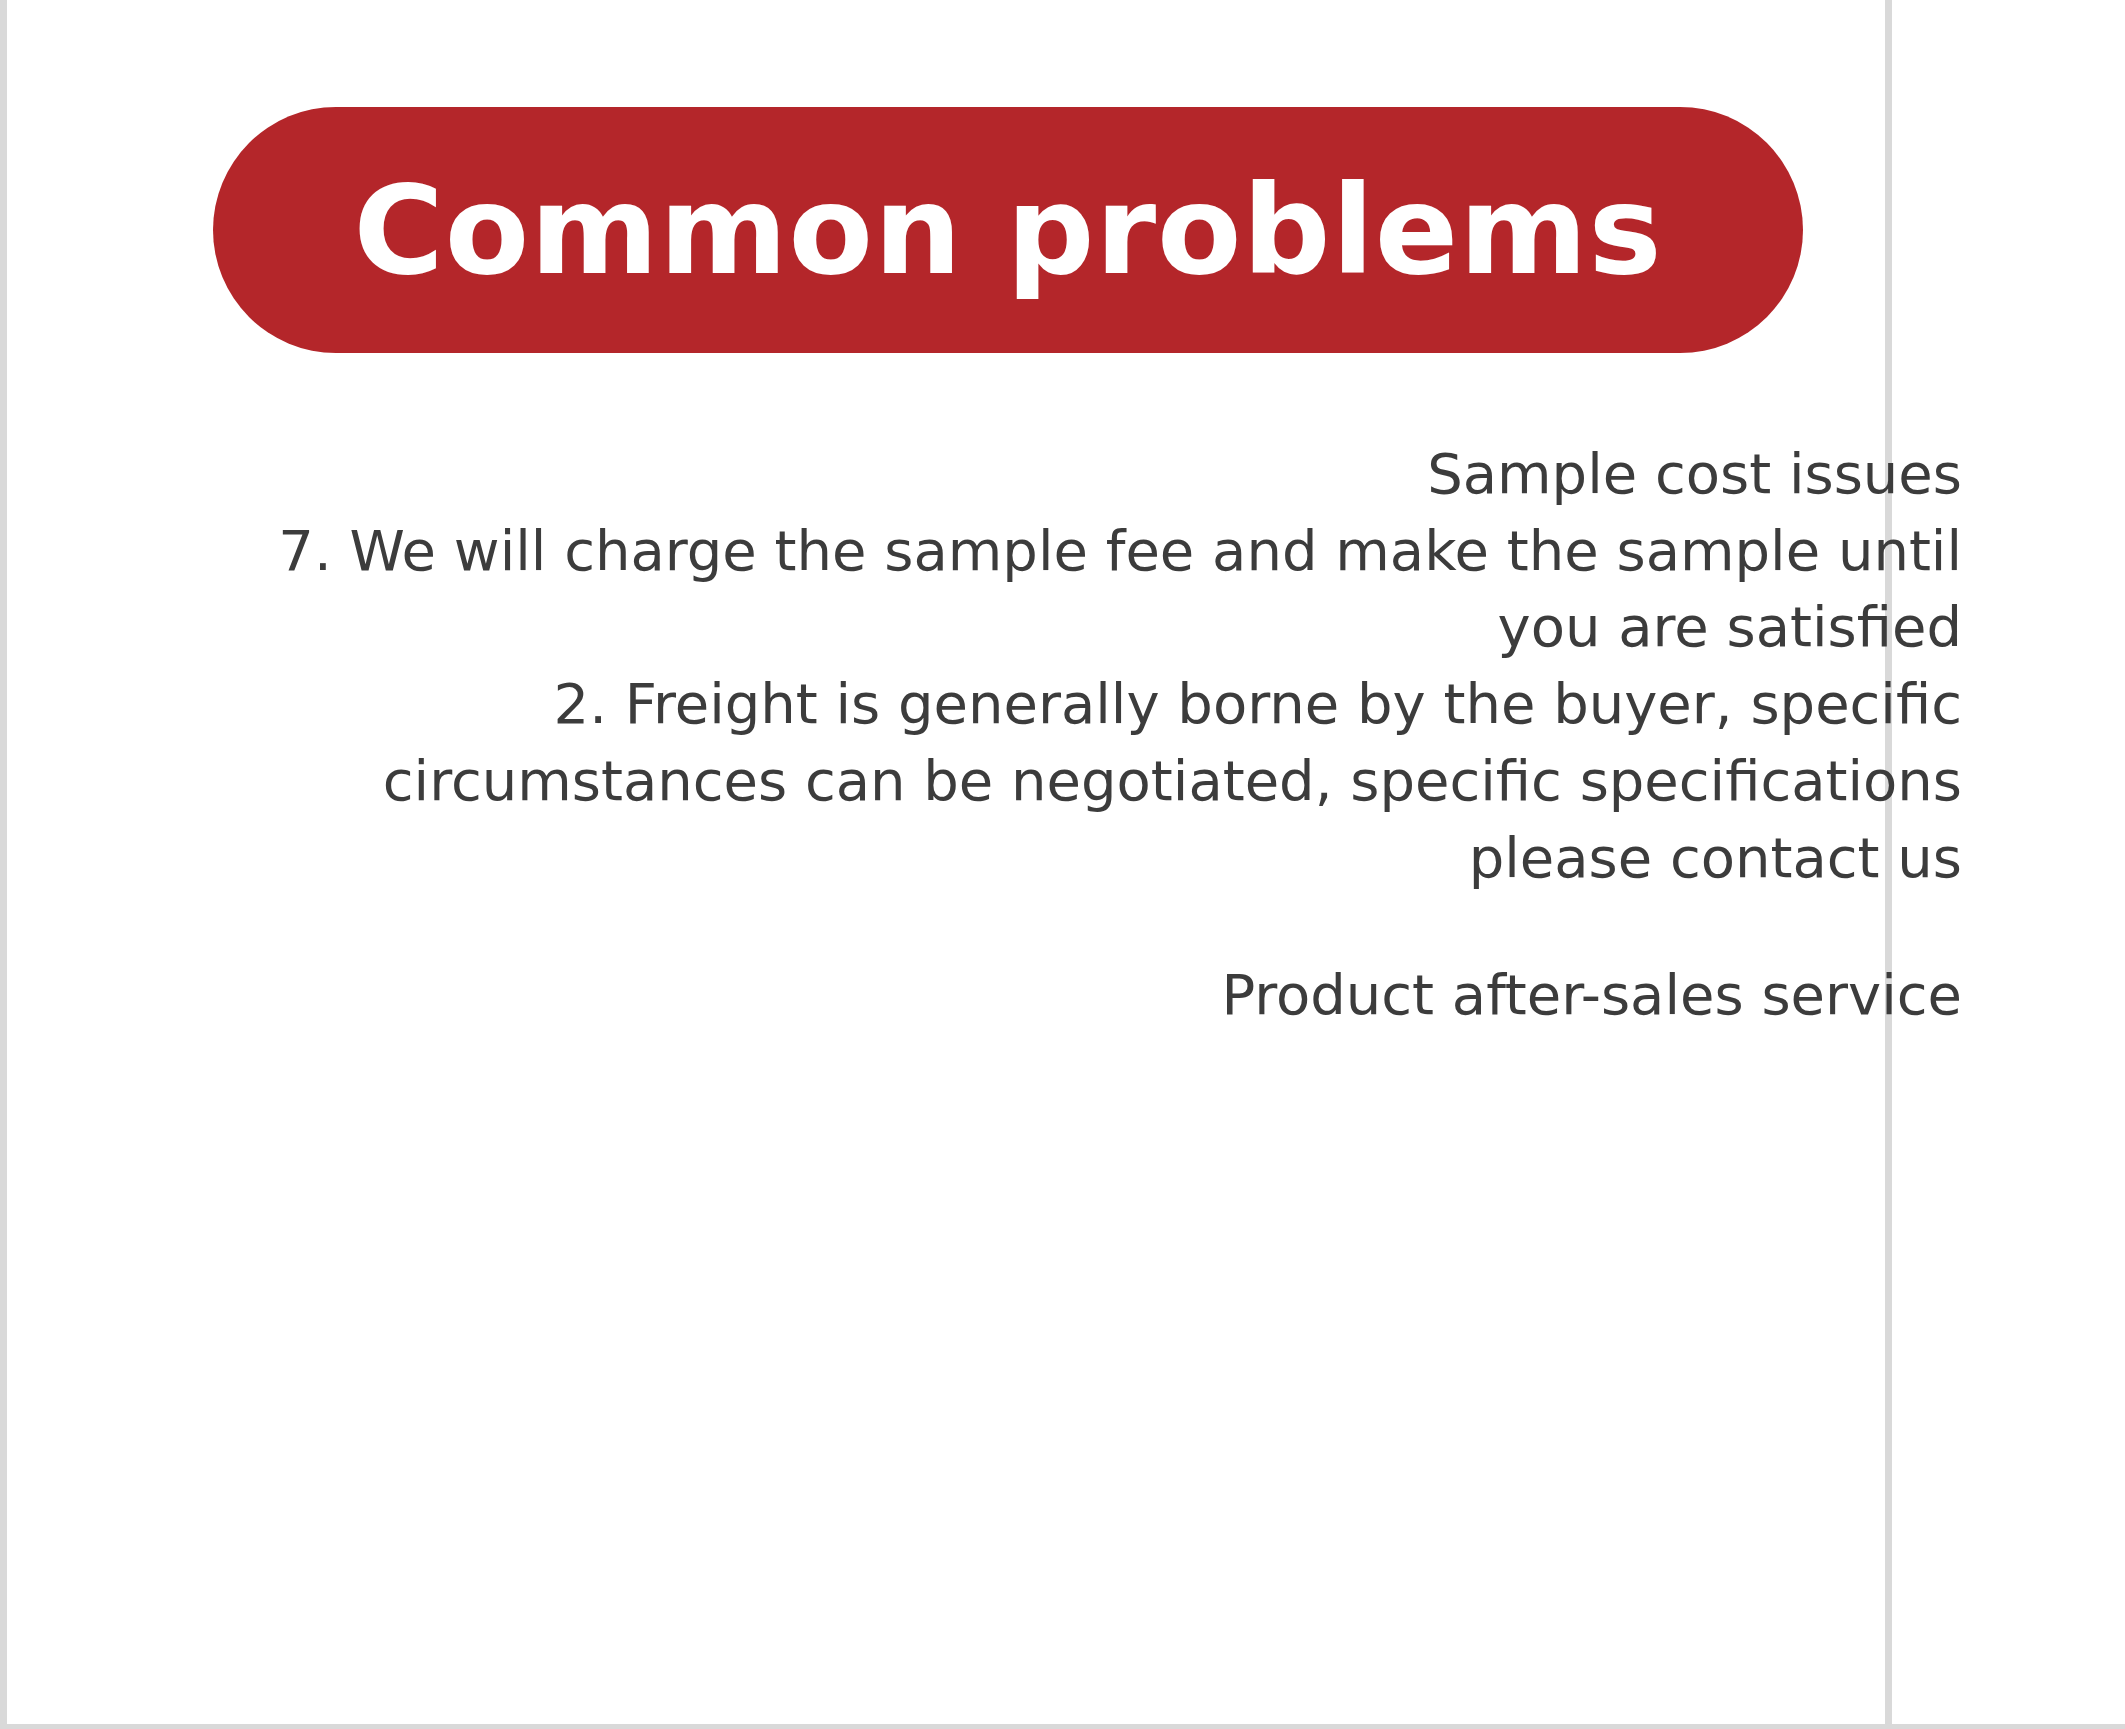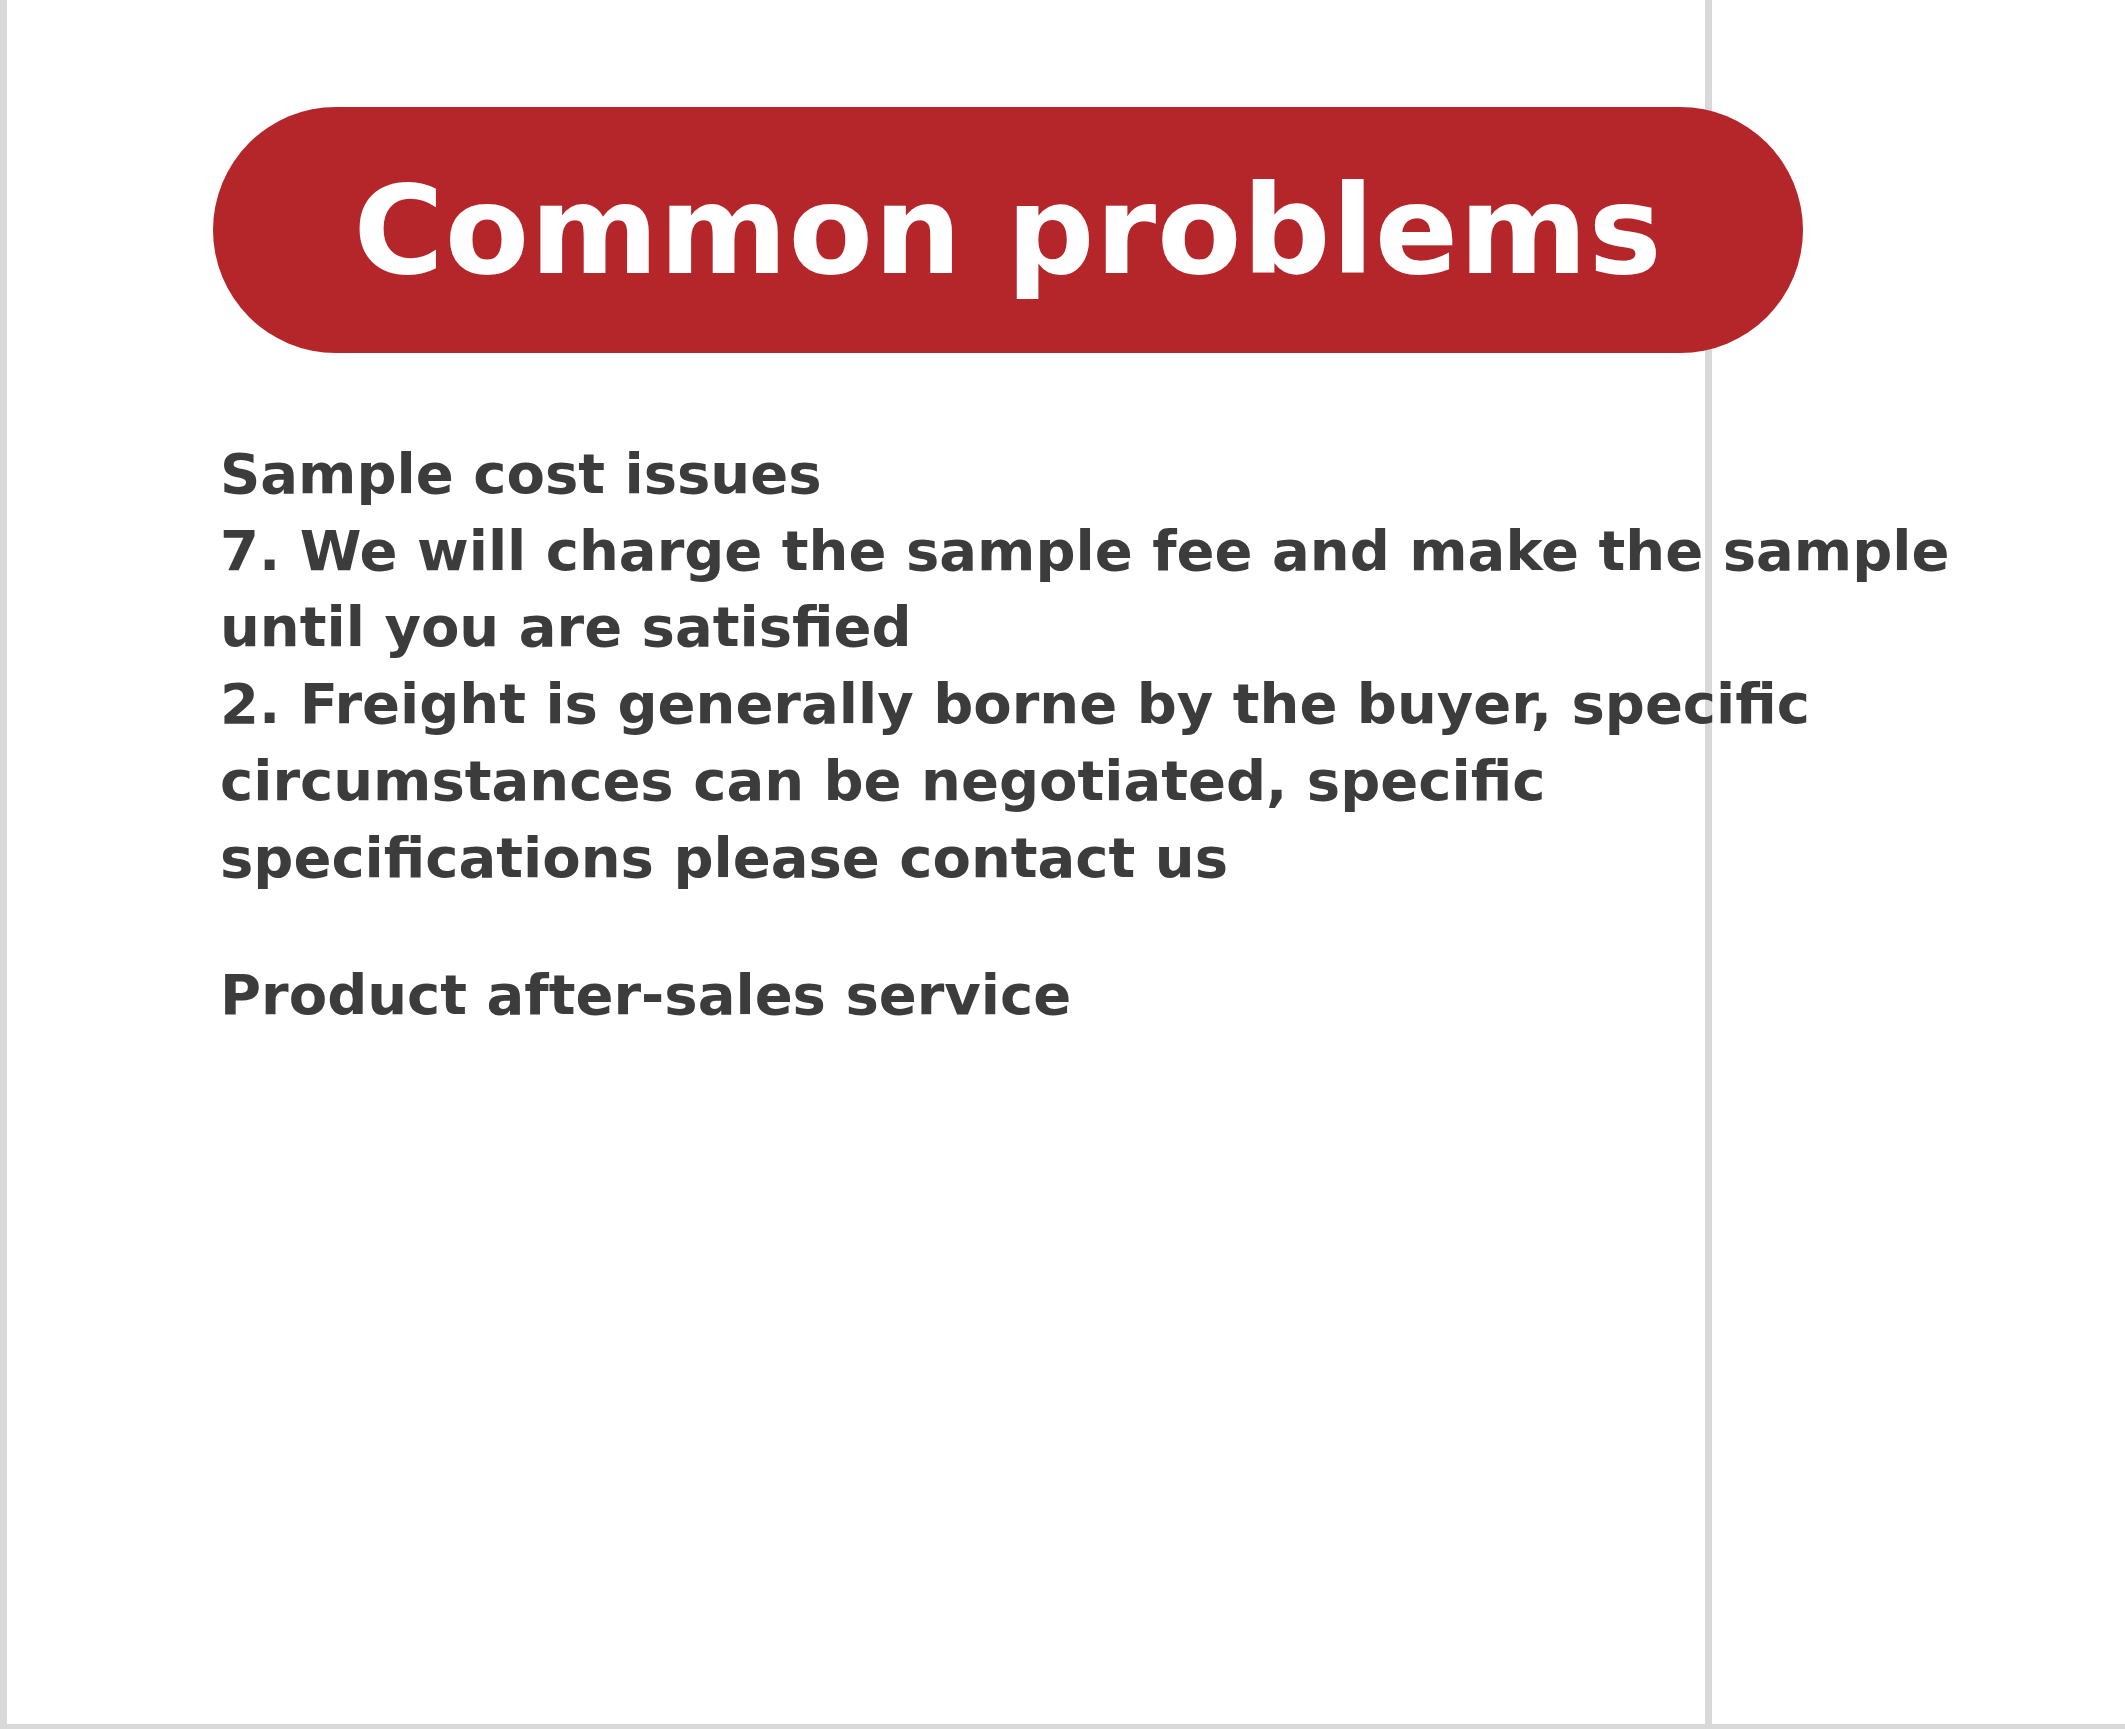--- a/index.html
+++ b/index.html
@@ -8,21 +8,21 @@
     background: #ffffff;
   }
   body {
     width: 2126px;
     height: 1730px;
     font-family: "DejaVu Sans", sans-serif;
     overflow: hidden;
   }
   .page {
     position: relative;
-    width: 1712px;
+    width: 1892px;
     height: 1730px;
     background: #ffffff;
     box-sizing: border-box;
   }
   
   .frame-left {
     position: absolute;
     left: 0; top: 0;
     width: 7px; height: 1730px;
     background: #d9d9d9;
@@ -66,23 +66,24 @@
     left: 220px;
     top: 436px;
     width: 1742px;
   }
   .block {
     margin: 0;
   }
   .line {
     color: #3c3c3c;
     font-size: 56px;
-    font-weight: bold;
+    font-weight: normal;
     line-height: 1.37;
     letter-spacing: 0px;
+    text-align: right;
   }
   .spacer {
     height: 61px;
   }
 </style>
 </head>
 <body>
 
 <div class="page">
 

